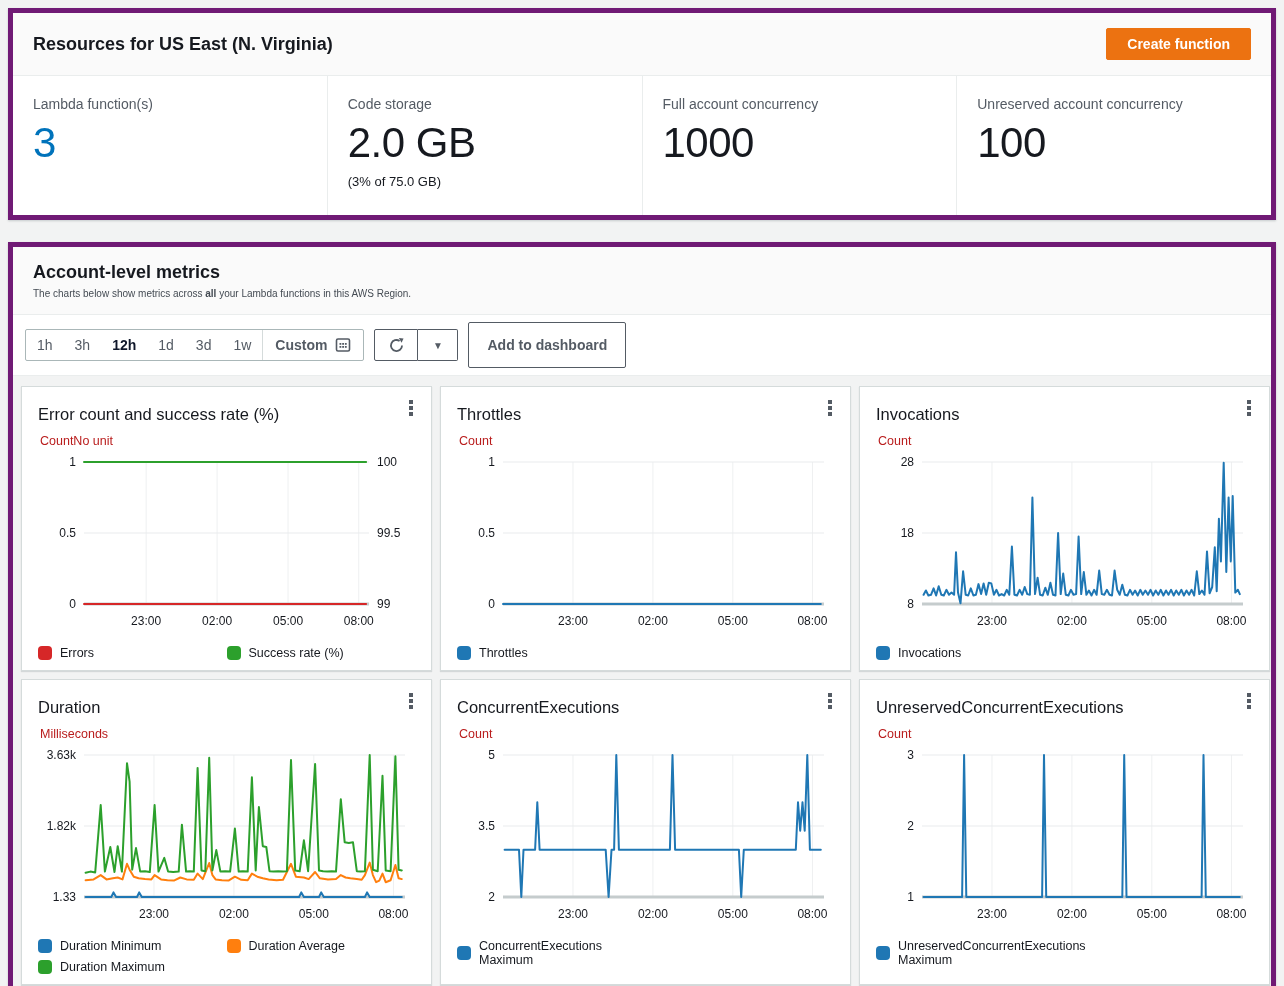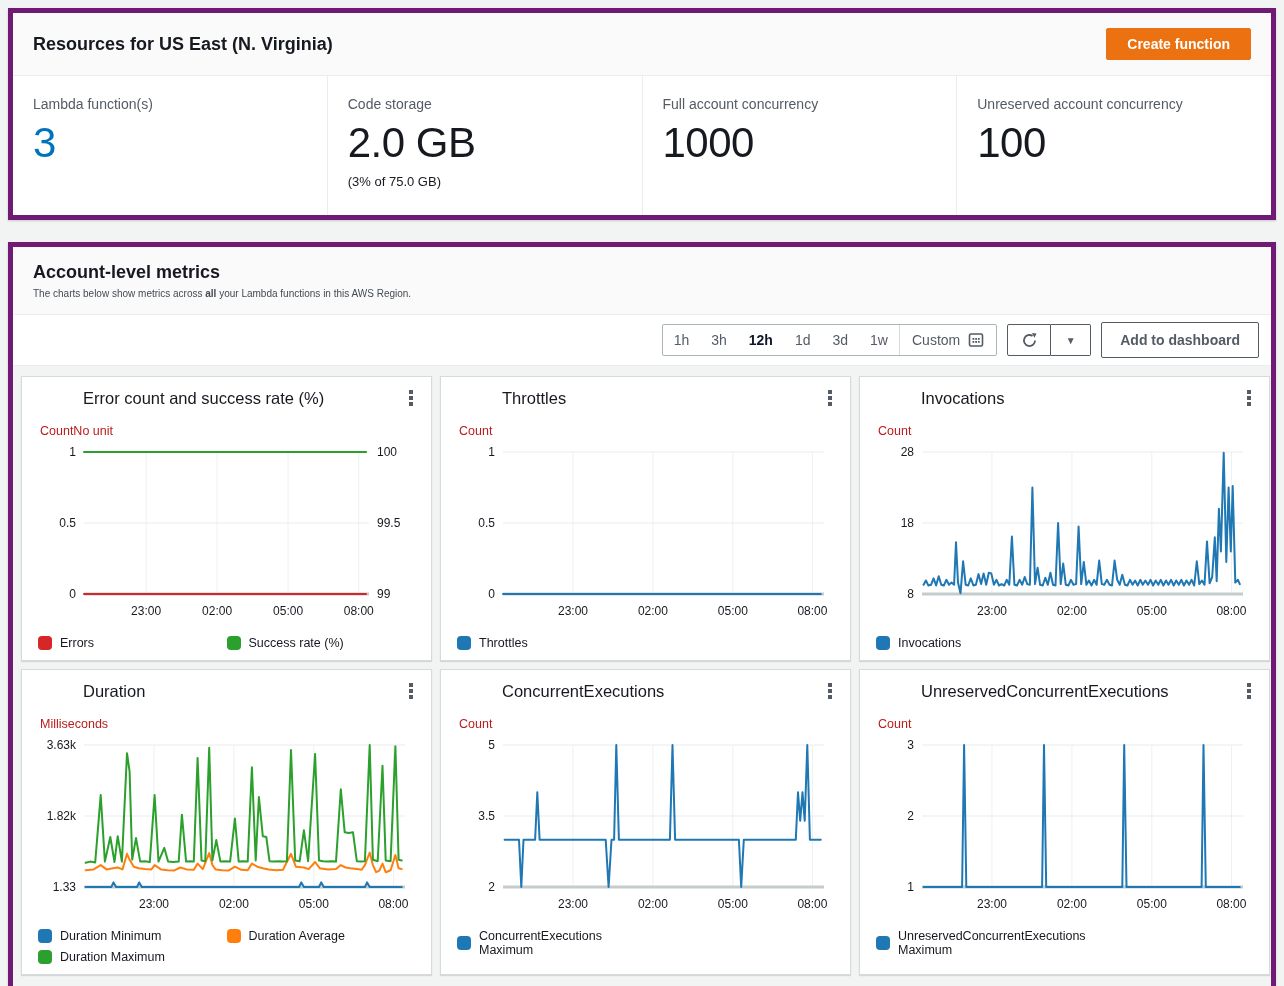--- a/index.html
+++ b/index.html
@@ -17,37 +17,37 @@
   
   .stats-row { display:flex; }
   .stat { flex:1; padding:20px 20px 26px; }
   .stat + .stat { border-left:1px solid #eaeded; }
   .stat-label { font-size:14px; color:#545b64; }
   .stat-value { font-size:42px; font-weight:300; color:#16191f; margin-top:8px; line-height:1.1; letter-spacing:-0.5px; }
   .stat-value.is-link { color:#0073bb; cursor:pointer; }
   .stat-sub { font-size:13px; color:#16191f; margin-top:8px; }
 
   
-  .metrics-toolbar { display:flex; justify-content:flex-end; align-items:center; gap:10px; padding:7px 12px; background:#fff; border-bottom:1px solid #eaeded; }
+  .metrics-toolbar { display:flex; align-items:center; gap:10px; padding:7px 12px; background:#fff; border-bottom:1px solid #eaeded; }
   .range-group { display:flex; align-items:stretch; border:1px solid #aab7b8; border-radius:2px; background:#fff; height:32px; }
   .range-item { display:flex; align-items:center; padding:0 11px; font-size:14px; color:#545b64; cursor:pointer; }
   .range-item.selected { color:#0f172a; font-weight:700; }
-  .range-custom { display:flex; align-items:center; gap:8px; padding:0 12px; font-size:14px; color:#545b64; border-left:1px solid #d5dbdb; cursor:pointer; }
+  .range-custom { display:flex; align-items:center; gap:8px; padding:0 12px; font-size:14px; color:#545b64; border-left:1px solid #d5dbdb; cursor:pointer;font-weight:bold; }
   .split-btn { display:flex; height:32px; }
   .split-btn button { background:#fff; border:1px solid #545b64; width:44px; display:flex; align-items:center; justify-content:center; cursor:pointer; }
   .split-btn button:first-child { border-radius:2px 0 0 2px; }
   .split-btn button:last-child { border-left:none; border-radius:0 2px 2px 0; width:40px; }
   .caret { font-size:10px; color:#545b64; }
-  .btn-dash { height:36px; }
+  .btn-dash { height:46px; }
 
   
   .charts-region { background:#f2f3f3; padding:10px 8px 12px; }
   .charts-grid { display:grid; grid-template-columns:repeat(3,1fr); gap:8px; }
   .chart-card { background:#fff; border:1px solid #d5dbdb; box-shadow:0 1px 1px rgba(0,28,36,.12); padding:8px 16px 10px; }
-  .chart-card-header { display:flex; justify-content:space-between; align-items:flex-start;margin-left:45px; }
+  .chart-card-header { display:flex; justify-content:space-between; align-items:flex-end; }
   .chart-title { font-size:16.5px; font-weight:400; color:#16191f; padding-top:4px; }
   .kebab { color:#545b64; font-size:17px; line-height:1; padding:4px 2px; cursor:pointer; letter-spacing:0; }
   .chart-units { display:flex; justify-content:flex-start; font-size:12.5px; color:#b91c1c; margin:10px 2px 0; }
   .chart-svg-holder { width:100%; }
   .chart-legend { display:flex; flex-wrap:wrap; row-gap:7px; margin-top:4px; }
   .legend-item { flex:0 0 50%; display:flex; align-items:center; gap:8px; cursor:pointer; }
   .legend-swatch { width:14px; height:14px; border-radius:4px; flex:0 0 auto; }
   .legend-label { font-size:12.5px; color:#16191f; }
 </style>
 </head>

